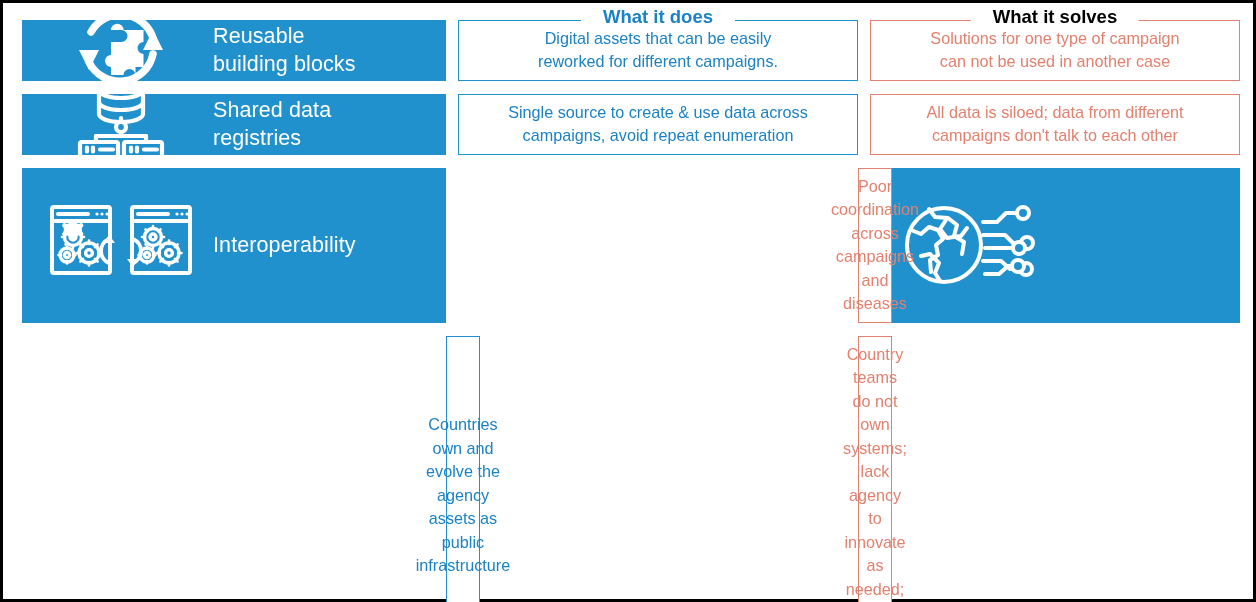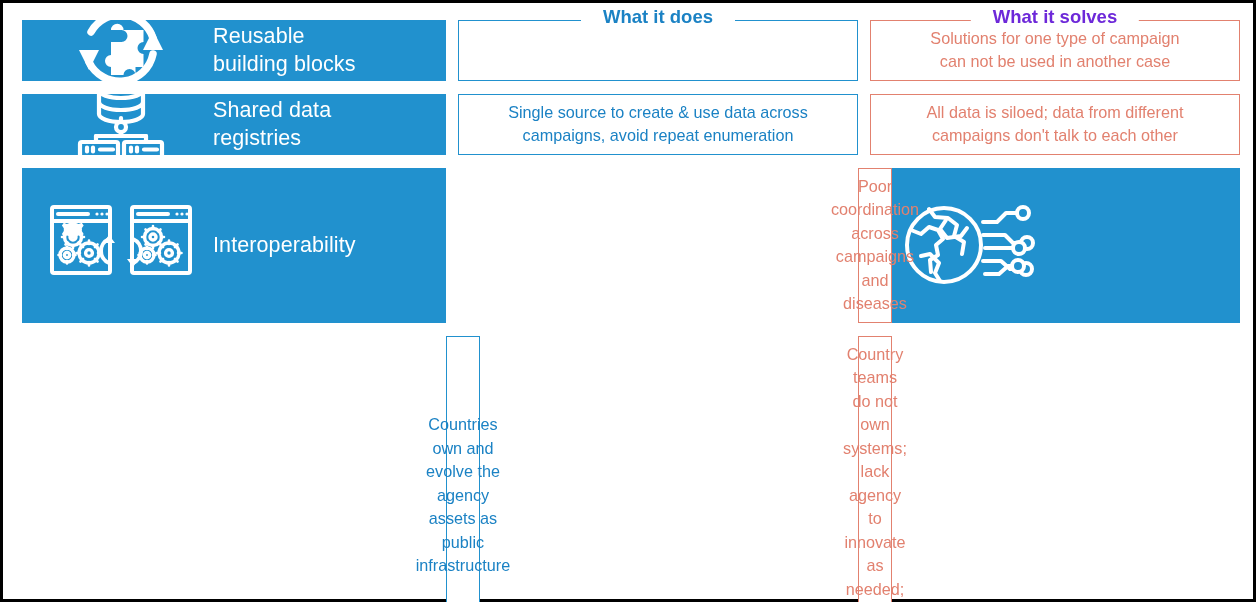--- a/index.html
+++ b/index.html
@@ -99,21 +99,21 @@
     left: 50%;
     transform: translateX(-50%);
     background: #ffffff;
     padding: 0 22px;
     font-size: 18.5px;
     font-weight: bold;
     line-height: 1;
     white-space: nowrap;
   }
   .cell.blue .col-header { color: #1b82c4; }
-  .cell.red  .col-header { color: #6d28d9; }
+  .cell.red  .col-header { color: #000000; }
 
   .spacer { background: transparent; }
 </style>
 </head>
 <body>
 
 <div class="slide">
   <div class="grid">
 
     <div class="panel">
@@ -130,20 +130,22 @@
                    M47 71 h25 M72 71 v-22 h-11 a5.5 5.5 0 1 1 0-11 h11 v11" fill="none"></path>
           <path d="M44 30 h10.5 a6 6 0 0 1 0 12 H44 v13 a6 6 0 0 0 0 12 v8 h12.5 a6 6 0 0 1 12 0 V67 h8 V54 a6 6 0 0 1 0-12 V30 H56.5 a6 6 0 0 0-12.5 0 z" fill="#ffffff"></path>
         </svg>
       </div>
       <div class="panel-label">Reusable
 building blocks</div>
     </div>
     <div class="spacer"></div>
     <div class="cell blue has-header">
       <span class="col-header">What it does</span>
+      <span>Digital assets that can be easily
+reworked for different campaigns.</span>
     </div>
     <div class="spacer"></div>
     <div class="cell red has-header">
       <span class="col-header">What it solves</span>
       <span>Solutions for one type of campaign
 can not be used in another case</span>
     </div>
 
     <div class="panel">
       <div class="panel-icon">

